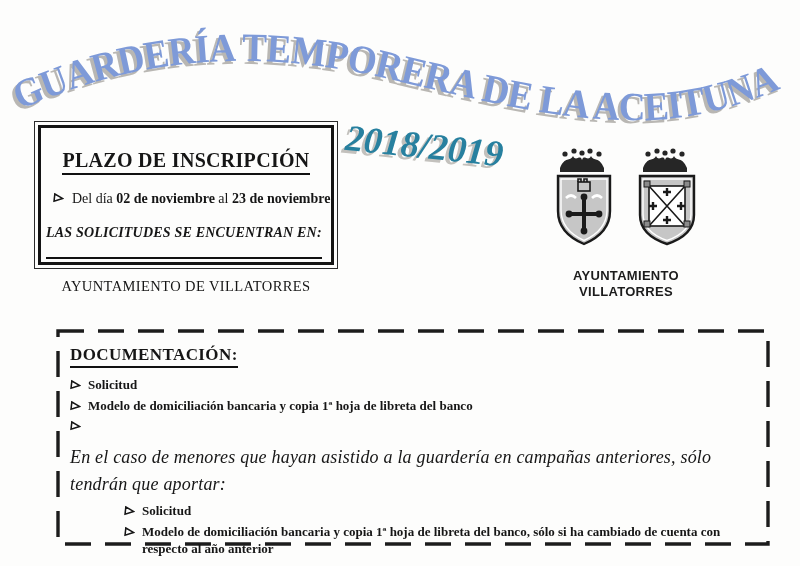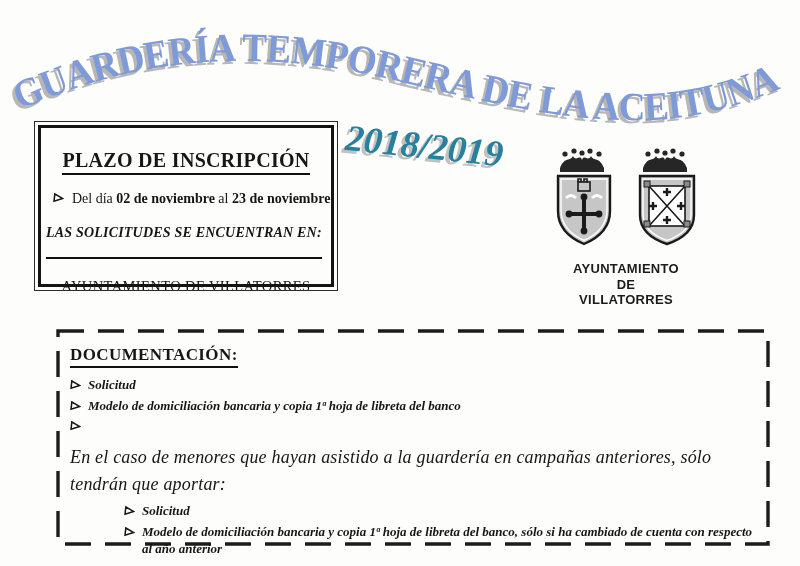--- a/index.html
+++ b/index.html
@@ -20,53 +20,53 @@
     position:absolute;left:348px;top:116px;
     font-family:"Liberation Serif",serif;
     font-weight:bold;font-style:italic;font-size:37px;
     color:var(--year-teal,#27809f);
     text-shadow:-3px 3px 0 #c3c1bd;
     transform:rotate(6deg);transform-origin:left top;
     white-space:nowrap;
   }
   
   .plazo-box{
-    position:absolute;left:38px;top:125px;width:296px;height:162px;
+    position:absolute;left:38px;top:125px;width:296px;height:140px;
     border:3px solid #141414;outline:1.5px solid #2b2b2b;outline-offset:3px;
     box-sizing:border-box;padding-top:10px;background:transparent;
   }
   .plazo-heading{margin:0;text-align:center;}
   .plazo-heading span{
     display:inline-block;font-size:20px;font-weight:bold;letter-spacing:.3px;
     border-bottom:2.5px solid #111;padding-bottom:1px;
   }
   .date-line{display:flex;gap:8px;margin:15px 0 0 12px;font-size:14px;align-items:flex-start;}
   .date-line p{margin:0;line-height:1.25;}
   .solicitudes{margin:15px 0 0 5px;}
   .solicitudes span{
     display:inline-block;font-size:14px;font-weight:bold;font-style:italic;
     letter-spacing:.2px;border-bottom:2px solid #111;padding-bottom:16px;text-align:right;
   }
   .office{margin-top:19px;text-align:center;font-size:14.5px;font-weight:normal;letter-spacing:.4px;}
   
   .crest-block{position:absolute;left:546px;top:145px;width:160px;text-align:center;}
   .crest-caption{
-    margin-top:2px;font-family:"Liberation Sans",sans-serif;
+    margin-top:9px;font-family:"Liberation Sans",sans-serif;
     font-weight:bold;font-size:13px;line-height:1.2;letter-spacing:.3px;color:#1c1c1c;
   }
   
   .doc-box{position:absolute;left:56px;top:329px;width:714px;height:217px;}
   .doc-border{position:absolute;left:0;top:0;}
   .doc-content{position:absolute;left:0;top:0;right:0;bottom:0;padding:10px 14px 0 14px;}
   .doc-heading{margin:0 0 9px 0;}
   .doc-heading span{
     display:inline-block;font-size:17px;font-weight:bold;letter-spacing:.4px;
     border-bottom:2.2px solid #111;padding-bottom:1px;
   }
-  .li{display:flex;gap:7px;margin-top:4px;font-size:13px;font-weight:bold;line-height:1.28;align-items:flex-start;font-style:italic;}
+  .li{display:flex;gap:7px;margin-top:4px;font-size:13px;font-weight:bold;line-height:1.28;align-items:flex-start;}
   .li p{margin:0;}
   .li .lead{border-bottom:1.6px solid #111;}
   .li.sub{margin-left:54px;}
   .note{
     margin:13px 0 5px 0;font-size:18px;font-weight:normal;font-style:italic;
     line-height:1.5;letter-spacing:.2px;max-width:700px;
   }
   .arr{flex:0 0 auto;margin-top:3px;transform:rotate(6deg);}
   b{font-weight:bold;text-align:center;}
 </style>
@@ -147,21 +147,20 @@
         <path d="M134 57 v8 M130 61 h8" stroke="#1a1a1a" stroke-width="2.4"></path>
 
         <rect x="97" y="36" width="6" height="6" fill="#8a8a8a" stroke="#1a1a1a" stroke-width="1"></rect>
         <rect x="137" y="36" width="6" height="6" fill="#8a8a8a" stroke="#1a1a1a" stroke-width="1"></rect>
         <rect x="97" y="76" width="6" height="6" fill="#8a8a8a" stroke="#1a1a1a" stroke-width="1"></rect>
         <rect x="137" y="76" width="6" height="6" fill="#8a8a8a" stroke="#1a1a1a" stroke-width="1"></rect>
       </g>
     </svg>
     <div class="crest-caption">
       <div>AYUNTAMIENTO</div>
-      <div>DE</div>
       <div>VILLATORRES</div>
     </div>
   </div>
 
   <section class="doc-box">
     <svg class="doc-border" width="714" height="217">
       <rect x="2" y="2" width="710" height="213" fill="none" stroke="#1c1c1c" stroke-width="3.4" stroke-dasharray="26 14"></rect>
     </svg>
     <div class="doc-content">
       <h2 class="doc-heading">

